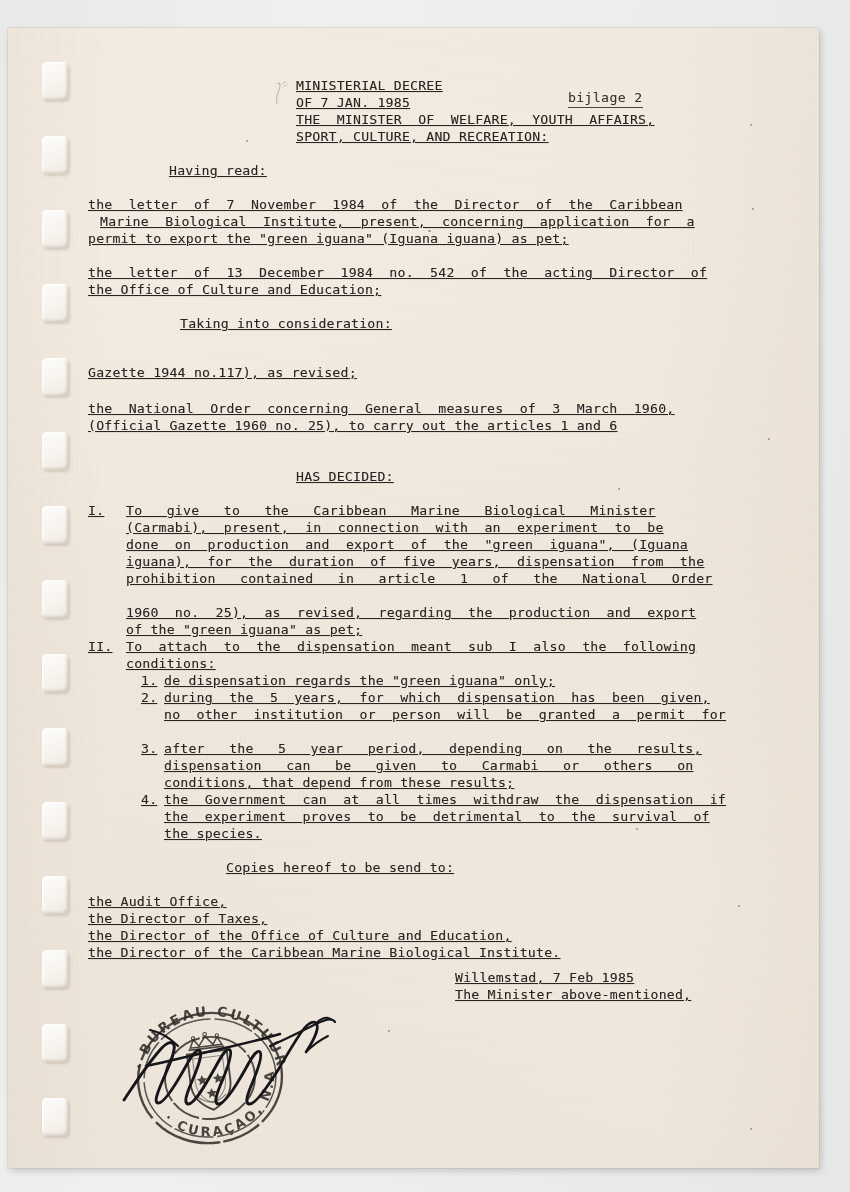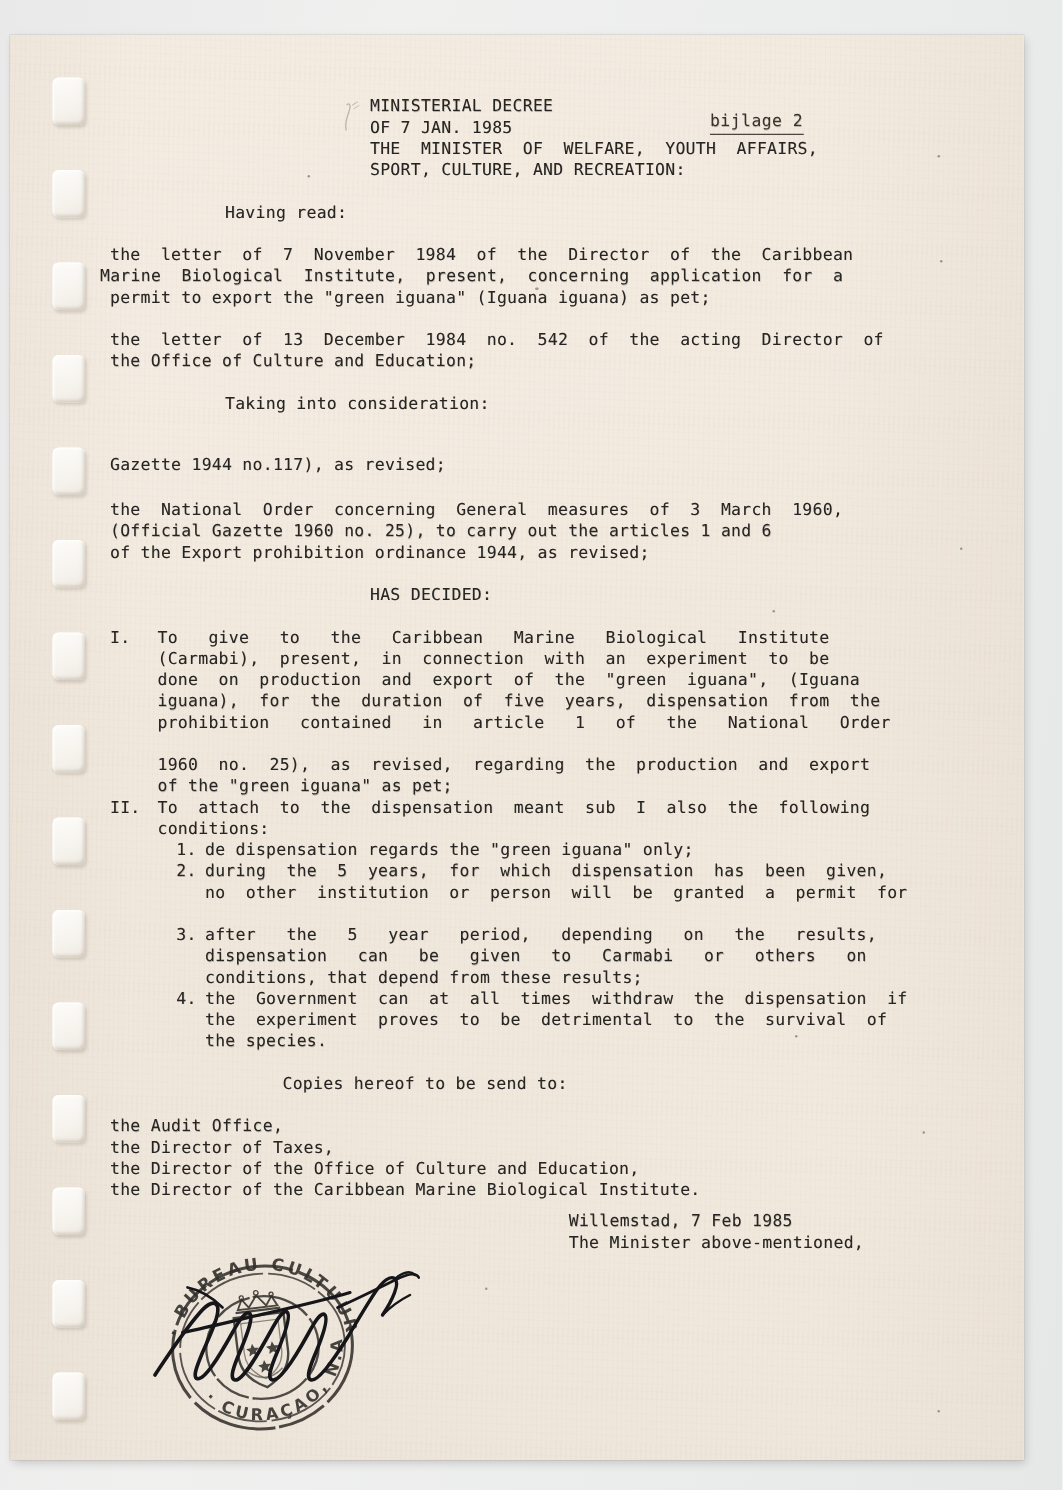--- a/index.html
+++ b/index.html
@@ -75,20 +75,21 @@
     font-family: "DejaVu Sans Mono", "Liberation Mono", monospace;
     font-size: 13.1px;
     letter-spacing: 0.02em;
     white-space: pre;
   }
   .ln {
     position: absolute;
     white-space: pre;
     line-height: 17.2px;
     text-shadow: 0.35px 0.25px 0.5px rgba(60,55,48,0.32);
+    text-decoration: underline;
   }
 
   
   #bijlage {
     position: absolute;
     left: 560px;
     top: 62px;
     font-size: 13.1px;
     letter-spacing: 0.03em;
     color: #37332e;
@@ -172,44 +173,43 @@
 
     <div id="bijlage">bijlage 2</div>
 
     
     <div class="ln" style="left:288px;top:49px">MINISTERIAL DECREE</div>
     <div class="ln" style="left:288px;top:66px">OF 7 JAN. 1985</div>
     <div class="ln" style="left:288px;top:83px">THE  MINISTER  OF  WELFARE,  YOUTH  AFFAIRS,</div>
     <div class="ln" style="left:288px;top:100px">SPORT, CULTURE, AND RECREATION:</div>
 
     
-    <div class="ln" style="left:172px;top:134px">Having read:</div>
+    <div class="ln" style="left:161px;top:134px">Having read:</div>
 
     <div class="ln" style="left:80px;top:168px">the  letter  of  7  November  1984  of  the  Director  of  the  Caribbean</div>
-    <div class="ln" style="left:72px;top:185px">Marine  Biological  Institute,  present,  concerning  application  for  a</div>
+    <div class="ln" style="left:92px;top:185px">Marine  Biological  Institute,  present,  concerning  application  for  a</div>
     <div class="ln" style="left:80px;top:202px">permit to export the "green iguana" (Iguana iguana) as pet;</div>
 
     <div class="ln" style="left:80px;top:236px">the  letter  of  13  December  1984  no.  542  of  the  acting  Director  of</div>
     <div class="ln" style="left:80px;top:253px">the Office of Culture and Education;</div>
 
     
     <div class="ln" style="left:172px;top:287px">Taking into consideration:</div>
 
     <div class="ln" style="left:80px;top:336px">Gazette 1944 no.117), as revised;</div>
 
     <div class="ln" style="left:80px;top:372px">the  National  Order  concerning  General  measures  of  3  March  1960,</div>
     <div class="ln" style="left:80px;top:389px">(Official Gazette 1960 no. 25), to carry out the articles 1 and 6</div>
-    <div class="ln" style="left:80px;top:406px">of the Export prohibition ordinance 1944, as revised;</div>
 
     
     <div class="ln" style="left:288px;top:440px">HAS DECIDED:</div>
 
     
     <div class="ln" style="left:80px;top:474px">I.</div>
-    <div class="ln" style="left:118px;top:474px">To   give   to   the   Caribbean   Marine   Biological   Institute</div>
+    <div class="ln" style="left:118px;top:474px">To   give   to   the   Caribbean   Marine   Biological   Minister</div>
     <div class="ln" style="left:118px;top:491px">(Carmabi),  present,  in  connection  with  an  experiment  to  be</div>
     <div class="ln" style="left:118px;top:508px">done  on  production  and  export  of  the  "green  iguana",  (Iguana</div>
     <div class="ln" style="left:118px;top:525px">iguana),  for  the  duration  of  five  years,  dispensation  from  the</div>
     <div class="ln" style="left:118px;top:542px">prohibition   contained   in   article   1   of   the   National   Order</div>
     <div class="ln" style="left:118px;top:576px">1960  no.  25),  as  revised,  regarding  the  production  and  export</div>
     <div class="ln" style="left:118px;top:593px">of the "green iguana" as pet;</div>
 
     
     <div class="ln" style="left:80px;top:610px">II.</div>
     <div class="ln" style="left:118px;top:610px">To  attach  to  the  dispensation  meant  sub  I  also  the  following</div>

